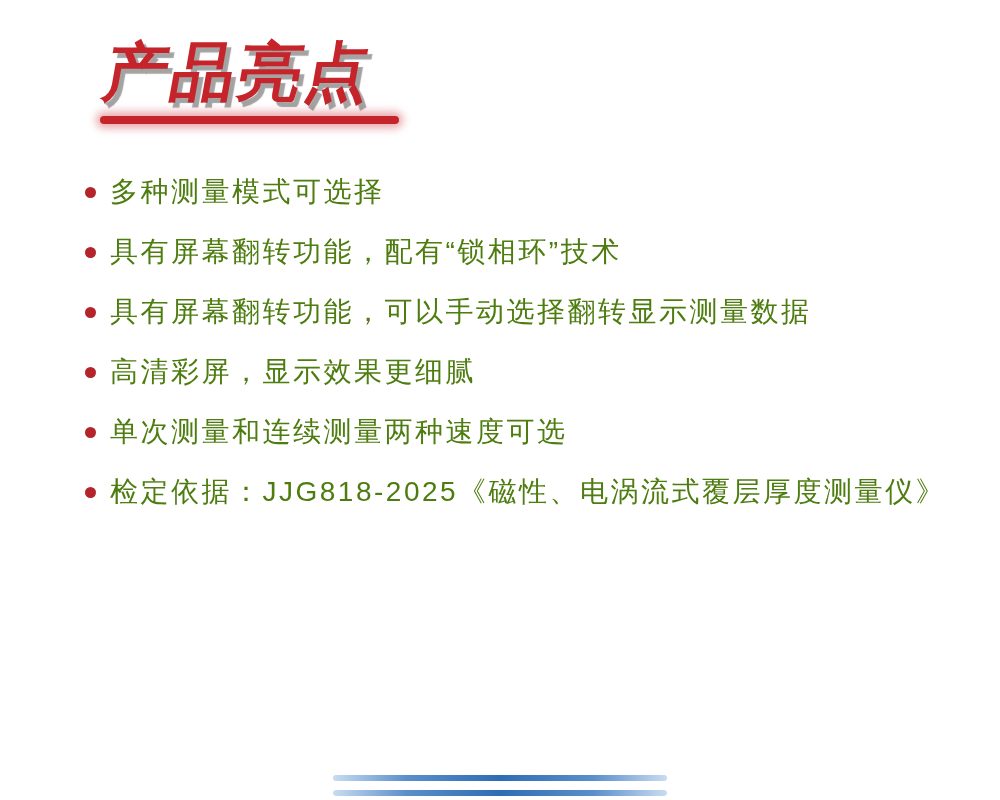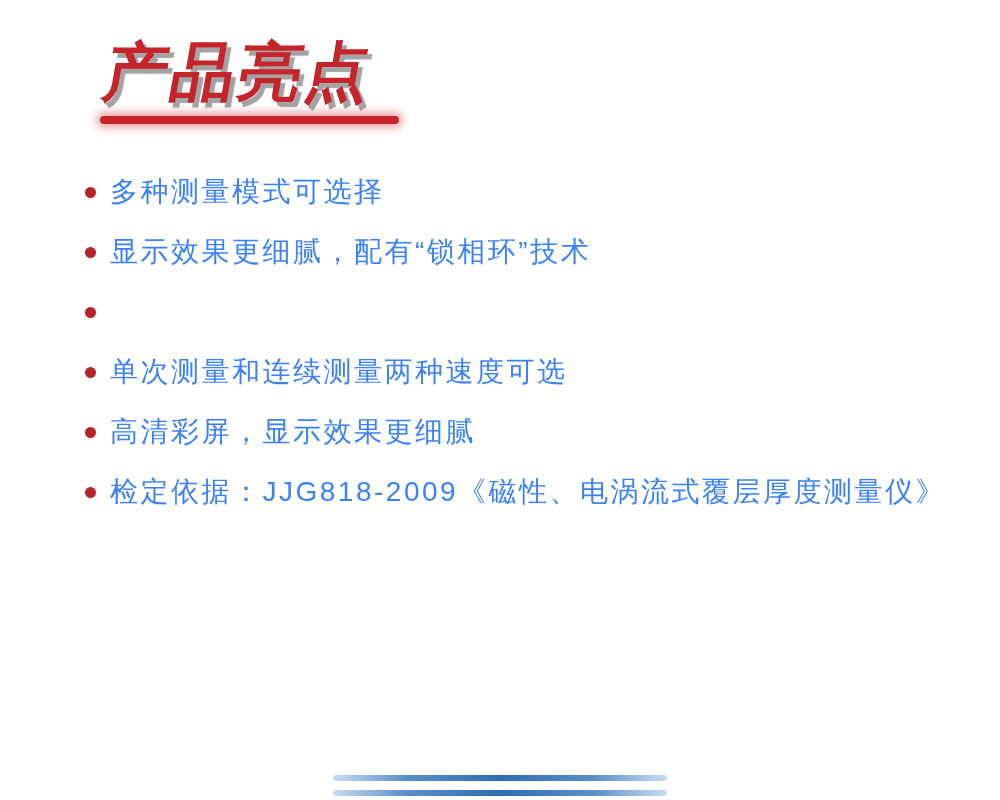--- a/index.html
+++ b/index.html
@@ -66,21 +66,21 @@
     width: 11px;
     height: 11px;
     border-radius: 50%;
     background: #b5232b;
     margin-right: 14px;
   }
   .highlight-text {
     font-size: 28px;
     letter-spacing: 2.5px;
     font-weight: 500;
-    color: #3b82f6;
+    color: #4d7c0f;
     white-space: nowrap;
   }
 
   
   .footer-decor {
     position: absolute;
     left: 0;
     top: 770px;
     width: 1000px;
     height: 30px;
@@ -106,36 +106,37 @@
   </div>
   <div class="title-underline"></div>
 
   <ul class="highlight-list">
     <li class="highlight-item">
       <span class="bullet-dot"></span>
       <span class="highlight-text">多种测量模式可选择</span>
     </li>
     <li class="highlight-item">
       <span class="bullet-dot"></span>
-      <span class="highlight-text">显示效果更细腻，配有“锁相环”技术</span>
+      <span class="highlight-text">具有屏幕翻转功能，配有“锁相环”技术</span>
     </li>
     <li class="highlight-item">
       <span class="bullet-dot"></span>
+      <span class="highlight-text">具有屏幕翻转功能，可以手动选择翻转显示测量数据</span>
+    </li>
+    <li class="highlight-item">
+      <span class="bullet-dot"></span>
+      <span class="highlight-text">高清彩屏，显示效果更细腻</span>
     </li>
     <li class="highlight-item">
       <span class="bullet-dot"></span>
       <span class="highlight-text">单次测量和连续测量两种速度可选</span>
     </li>
     <li class="highlight-item">
       <span class="bullet-dot"></span>
-      <span class="highlight-text">高清彩屏，显示效果更细腻</span>
-    </li>
-    <li class="highlight-item">
-      <span class="bullet-dot"></span>
-      <span class="highlight-text">检定依据：JJG818-2009《磁性、电涡流式覆层厚度测量仪》</span>
+      <span class="highlight-text">检定依据：JJG818-2025《磁性、电涡流式覆层厚度测量仪》</span>
     </li>
   </ul>
 
   <div class="footer-decor">
     <div class="decor-bar bar-1"></div>
     <div class="decor-bar bar-2"></div>
   </div>
 
 </div>
 

